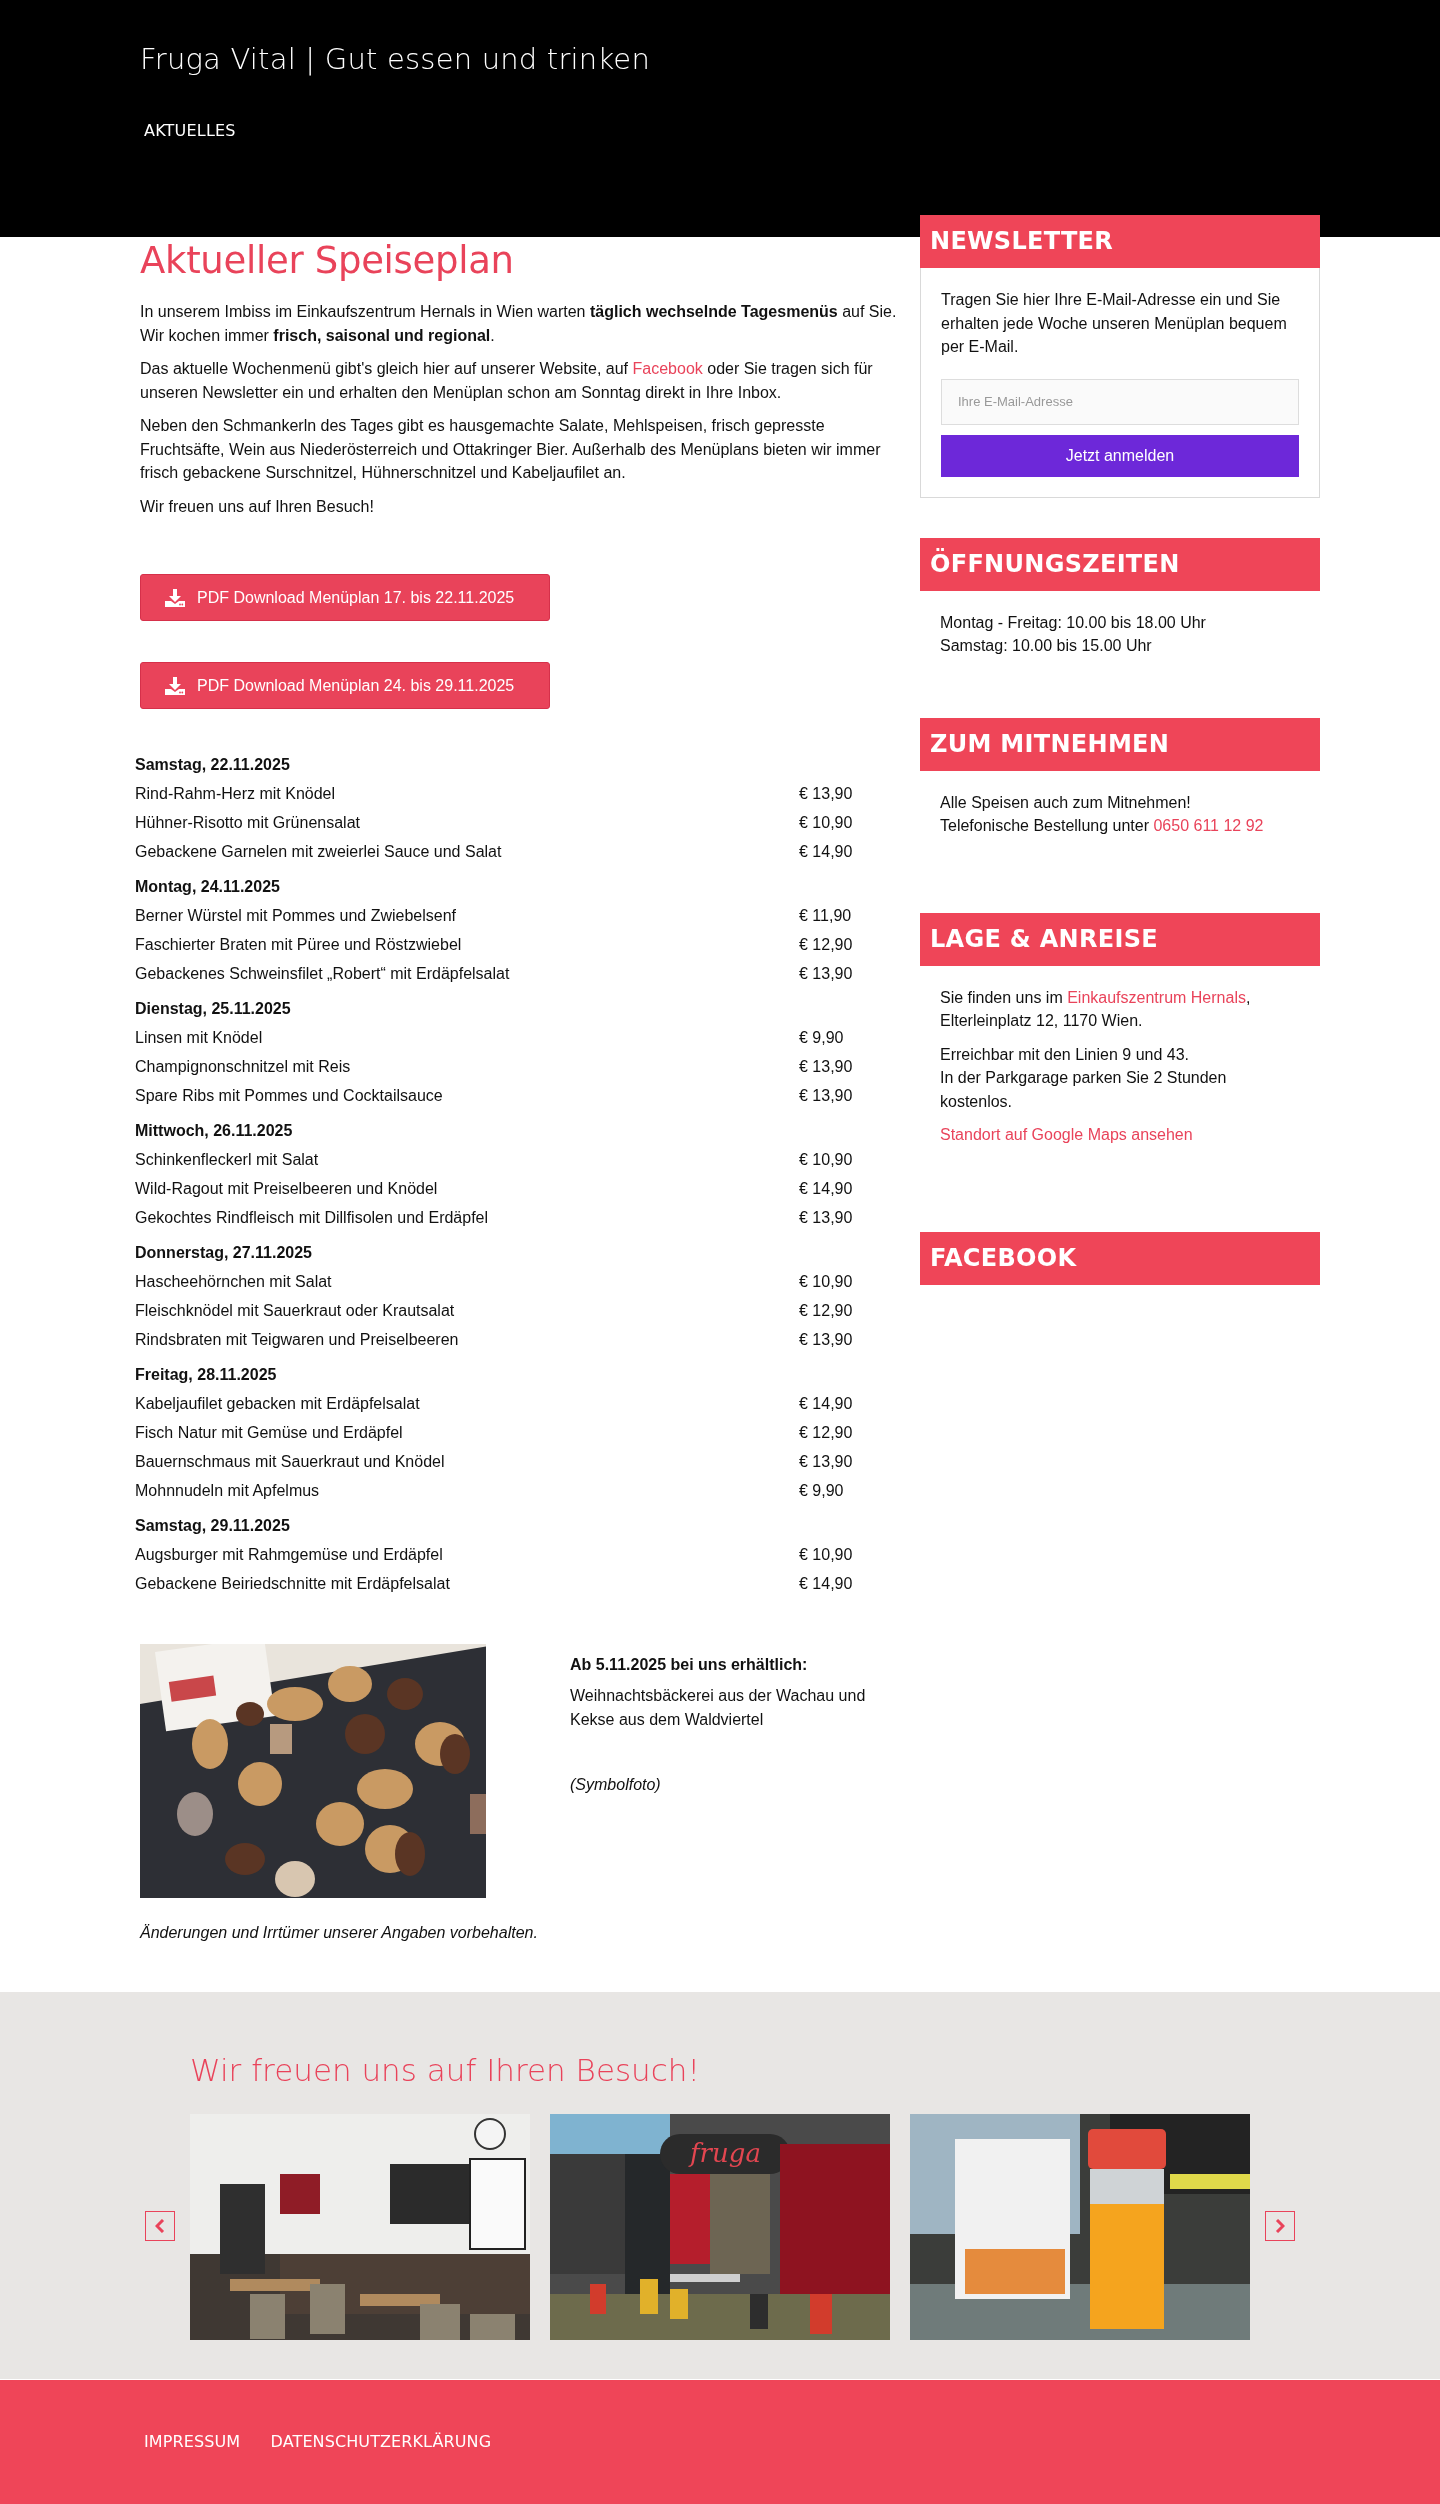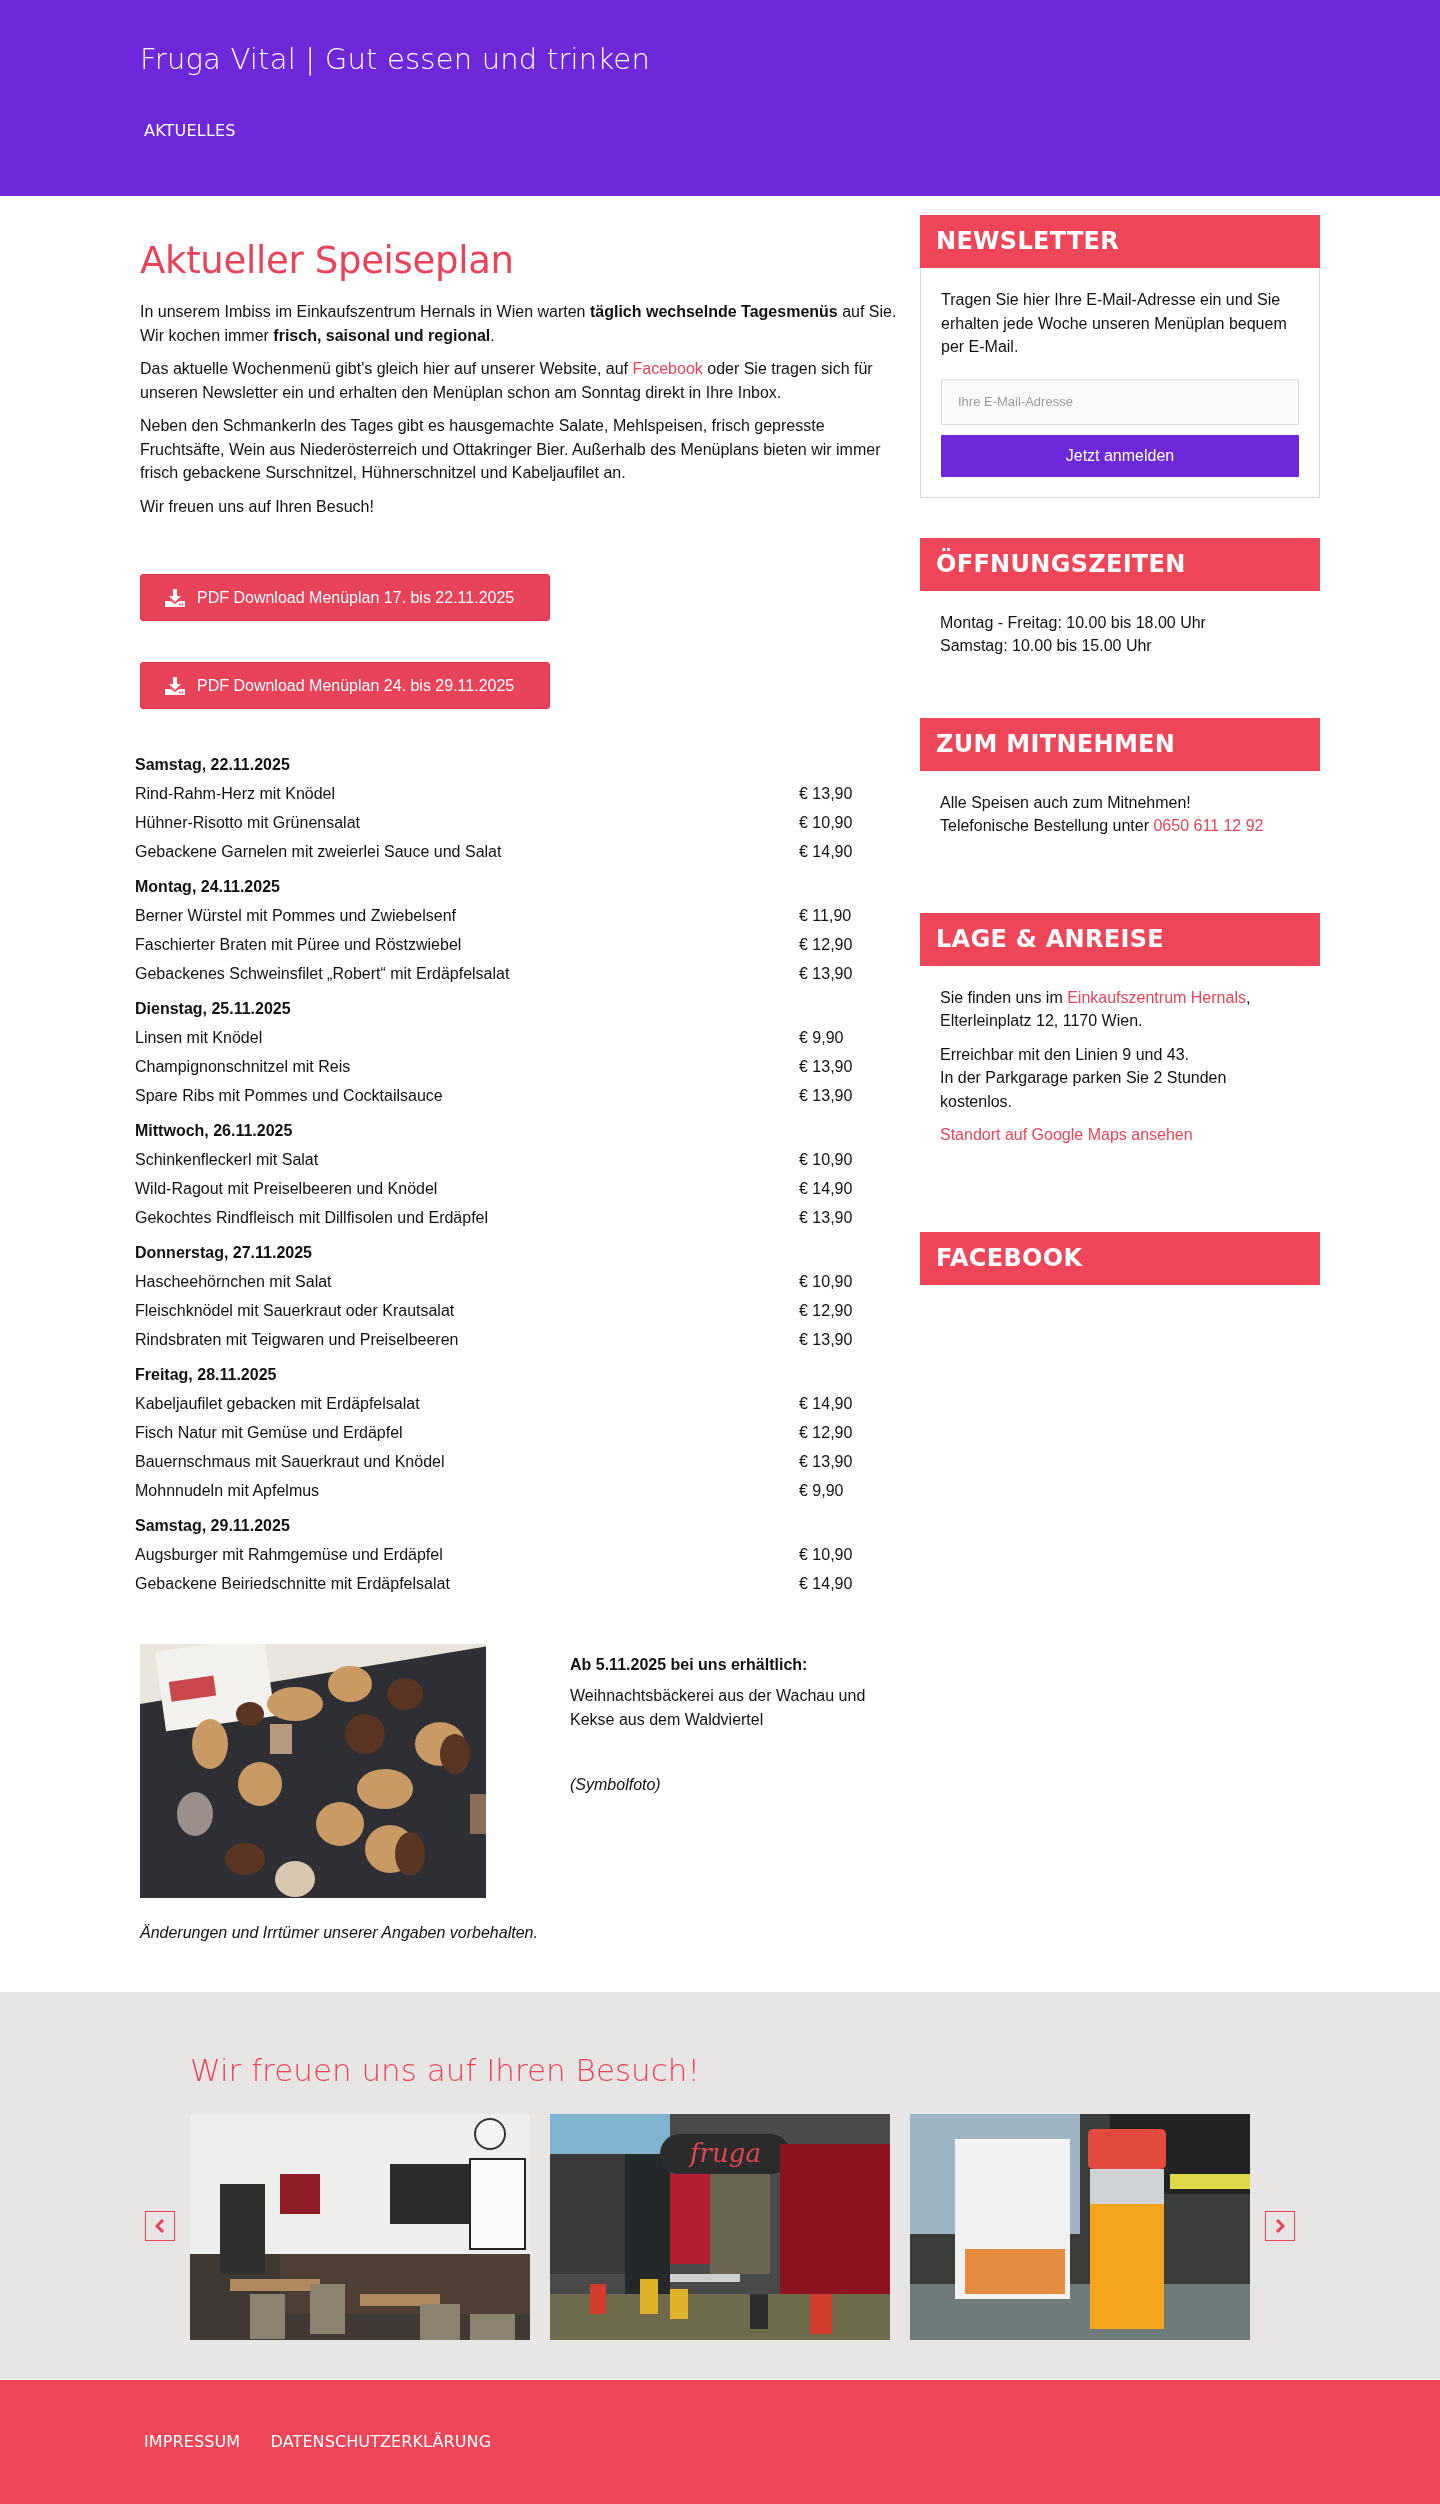--- a/index.html
+++ b/index.html
@@ -2,21 +2,21 @@
 <html><head>
 <meta charset="utf-8">
 <style>
   * { box-sizing: border-box; margin: 0; padding: 0; }
   html, body { width: 1440px; background: #ffffff; }
   body { font-family: "Liberation Sans", sans-serif; color: #111; font-size: 16px; }
   a { text-decoration: none; }
   .accent { color: #e9435a; }
 
   
-  .site-header { background: #6d28d9; height: 196px; position: relative; }
+  .site-header { background: #000000; height: 237px; position: relative; }
   .site-title { position: absolute; left: 140px; top: 42px; color: #fff; font-size: 29px; font-family: "DejaVu Sans", sans-serif; font-weight: 300; letter-spacing: 0.2px; }
   .main-nav { position: absolute; left: 144px; top: 121px; }
   .main-nav a { color: #fff; font-size: 16px; font-family: "DejaVu Sans", sans-serif; letter-spacing: 0.2px; }
 
   
   .container { position: relative; width: 1440px; }
   .content { position: absolute; left: 140px; top: 0; width: 760px; }
   .sidebar { position: absolute; left: 920px; top: 20px; width: 400px; }
 
   .page-title { color: #e9435a; font-family: "DejaVu Sans", sans-serif; font-weight: 400; font-size: 37px; margin-top: 44px; letter-spacing: -0.3px; }
@@ -39,21 +39,21 @@
   .promo { display: flex; margin-top: 46px; gap: 44px; }
   .promo-img { width: 361px; height: 254px; background: #2f3137; position: relative; overflow: hidden; }
   .promo-text { margin-left: 40px; padding-top: 12px; }
   .promo-text .ptitle { font-weight: bold; font-size: 16px; }
   .promo-text .pdesc { margin-top: 10px; font-size: 16px; line-height: 24px; width: 330px; }
   .promo-text .pnote { margin-top: 44px; font-style: italic; font-size: 16px; }
   .disclaimer { margin-top: 26px; font-style: italic; font-size: 16px; }
 
   
   .widget { margin-bottom: 40px; }
-  .widget-title { background: #ef4558; color: #fff; font-family: "DejaVu Sans", sans-serif; font-size: 24px; height: 53px; line-height: 53px; padding-left: 16px; letter-spacing: 0.3px; }
+  .widget-title { background: #ef4558; color: #fff; font-family: "DejaVu Sans", sans-serif; font-size: 24px; height: 53px; line-height: 53px; padding-left: 10px; letter-spacing: 0.3px; }
   .widget-body { padding: 20px 20px 0 20px; font-size: 16px; line-height: 23.5px; }
   .widget-body p + p { margin-top: 10px; }
   .newsletter-wrap { border: 1px solid #d9d9d9; }
   .newsletter-wrap .widget-title { margin: -1px -1px 0 -1px; }
   .nl-body { padding: 20px 20px 20px 20px; font-size: 16px; line-height: 23.5px; }
   .nl-input { margin-top: 20px; width: 358px; height: 46px; border: 1px solid #ddd; background: #fafafa; font-size: 13px; padding-left: 16px; color: #888; font-family: "Liberation Sans", sans-serif; }
   .nl-input::placeholder { color: #999; }
   .nl-btn { margin-top: 10px; width: 358px; height: 42px; background: #6d28d9; color: #fff; border: none; font-size: 16px; font-family: "Liberation Sans", sans-serif; cursor: pointer; }
 
   

